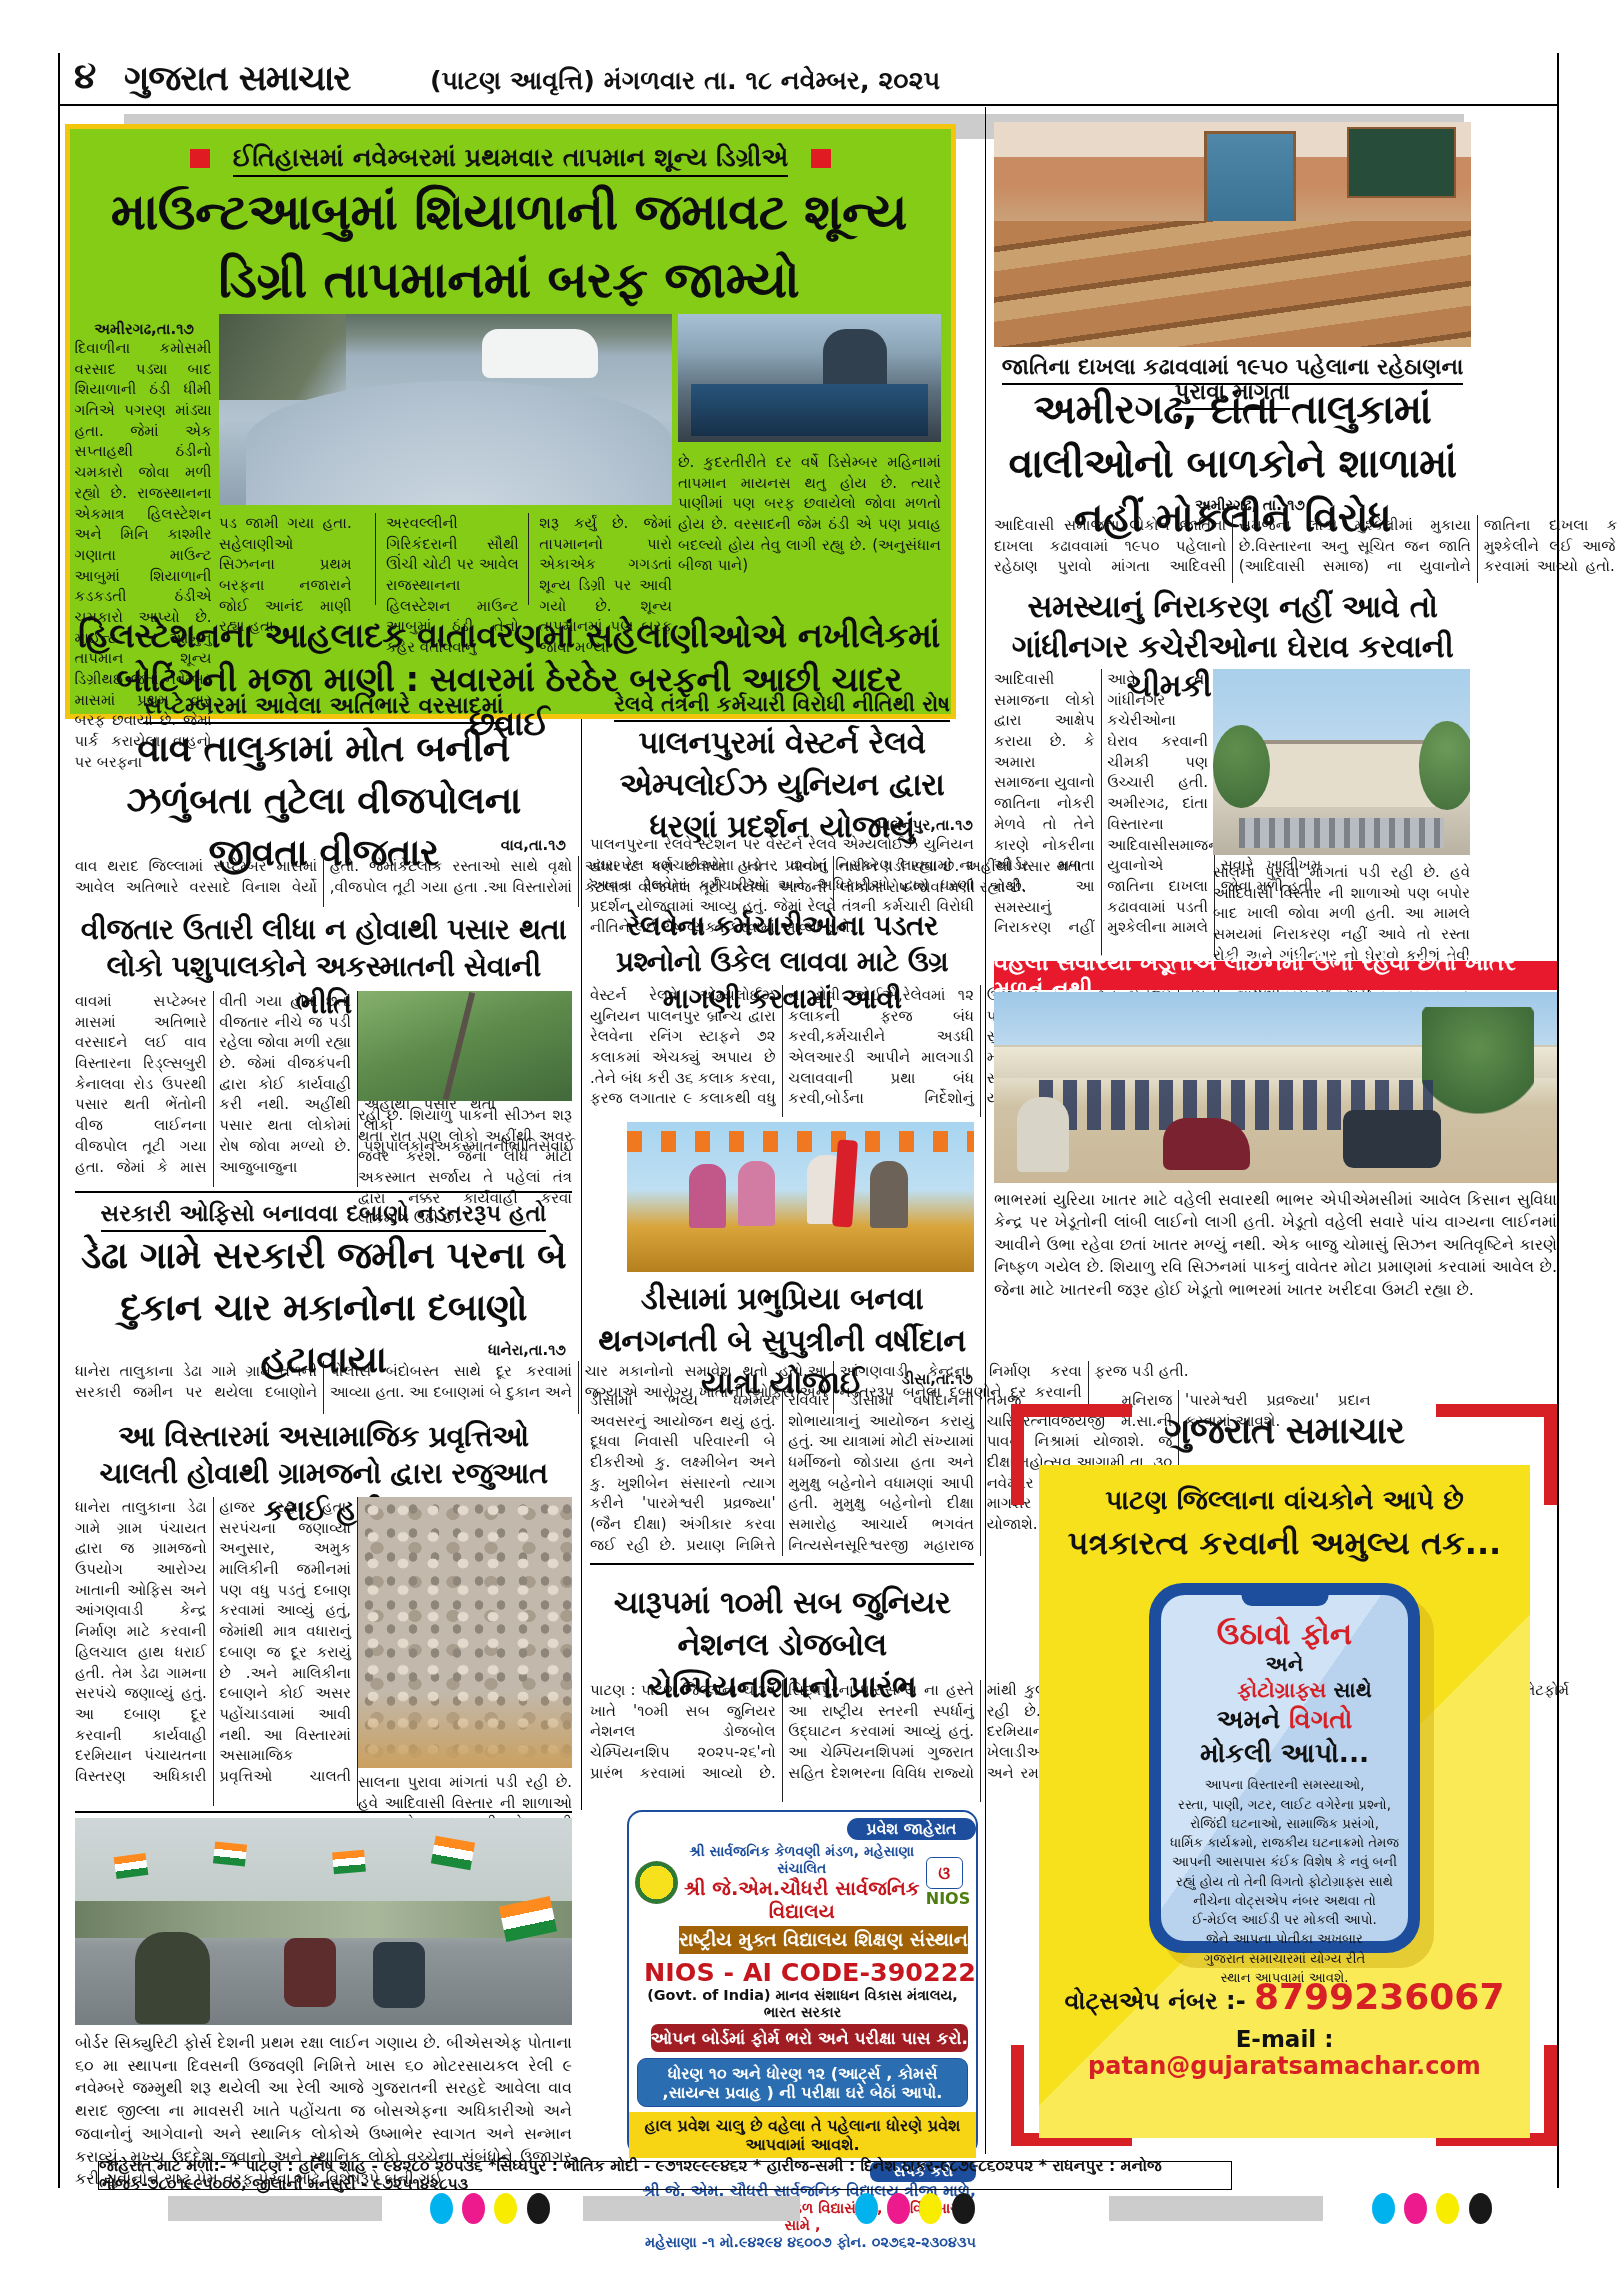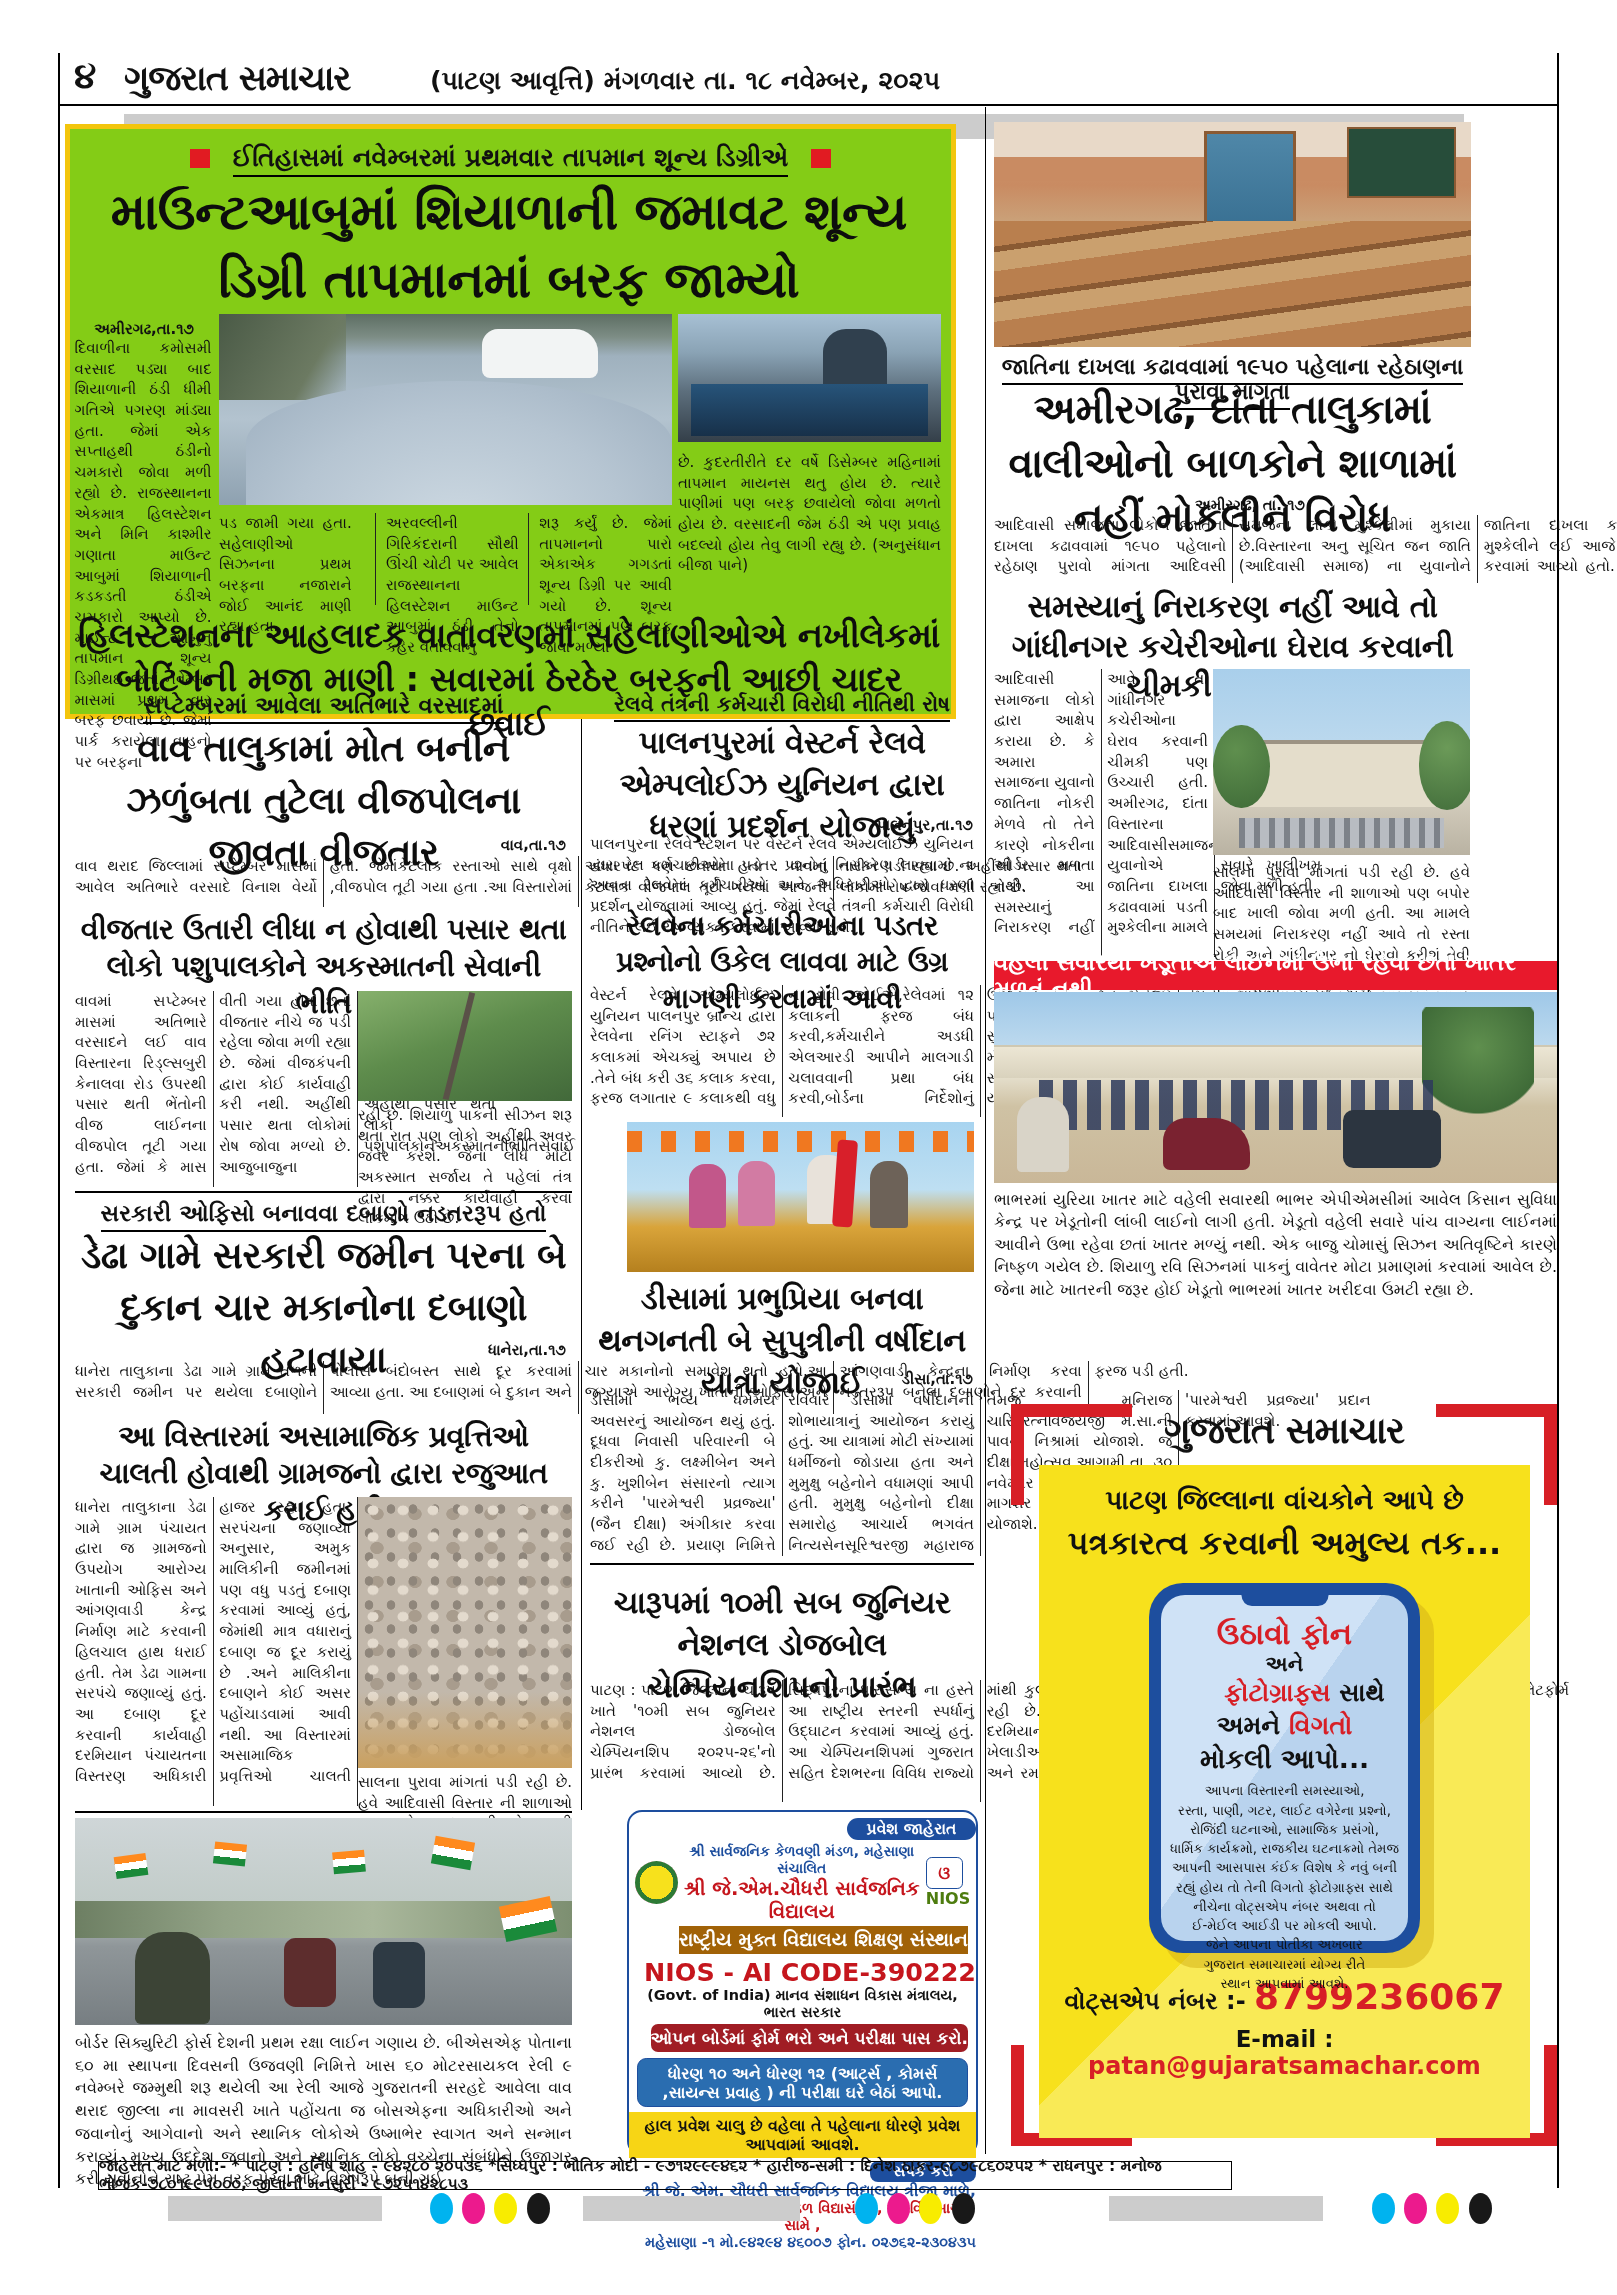--- a/index.html
+++ b/index.html
@@ -208,21 +208,21 @@
     <div class="abs b c" style="left:0;top:4.6px;width:100%;font-size:37px;letter-spacing:-1.2px;">ગુજરાત સમાચાર</div>
     <div class="abs" style="left:28px;top:61px;width:491px;height:673px;background:linear-gradient(135deg,#f7e11c 0 55%,#f9ea56 55% 100%);">
       <div class="c b" style="margin-top:19px;font-size:26.6px;">પાટણ જિલ્લાના  વાંચકોને આપે છે</div>
       <div class="c b" style="margin-top:8px;font-size:32px;">પત્રકારત્વ કરવાની અમુલ્ય તક...</div>
 
       <div style="margin:21px auto 0 auto;width:271px;height:370px;background:#1d4e9e;border-radius:34px;position:relative;box-shadow:14px 15px 0 rgba(214,178,23,.55);">
         <div style="position:absolute;left:50%;top:8px;transform:translateX(-50%);width:87px;height:15px;background:#1d4e9e;border-radius:0 0 10.4px 10.4px;z-index:2;"></div>
         <div style="position:absolute;left:11.6px;top:11.6px;right:11.6px;bottom:11.6px;background:linear-gradient(125deg,#cfe2f6 0 45%,#b9d3ee 45% 100%);border-radius:24px;text-align:center;padding-top:21px;box-sizing:border-box;">
           <div class="b" style="color:#d71f26;font-size:30px;">ઉઠાવો ફોન</div>
           <div class="b" style="font-size:21px;margin-top:0;">અને</div>
-          <div class="b" style="font-size:25px;margin-top:2.3px;padding-left:40px;"><span style="color:#d71f26;">ફોટોગ્રાફ્સ</span><span> સાથે</span></div>
+          <div class="b" style="font-size:21px;margin-top:2.3px;padding-left:40px;"><span style="color:#d71f26;">ફોટોગ્રાફ્સ</span><span> સાથે</span></div>
           <div class="b" style="font-size:25.4px;margin-top:2.3px;"><span>અમને </span><span style="color:#d71f26;">વિગતો</span></div>
           <div class="b" style="font-size:26.6px;margin-top:2.3px;">મોકલી આપો...</div>
           <div class="pre" style="font-size:13.3px;line-height:1.45;margin-top:5.8px;">આપના વિસ્તારની સમસ્યાઓ,
 રસ્તા, પાણી, ગટર, લાઈટ વગેરેના પ્રશ્નો,
 રોજિંદી ઘટનાઓ, સામાજિક પ્રસંગો,
 ધાર્મિક કાર્યક્રમો, રાજકીય ઘટનાક્રમો તેમજ
 આપની આસપાસ કંઈક વિશેષ કે નવું બની
 રહ્યું હોય તો તેની વિગતો ફોટોગ્રાફ્સ સાથે
 નીચેના વોટ્સએપ નંબર અથવા તો
 ઈ-મેઈલ આઈડી પર મોકલી આપો.

